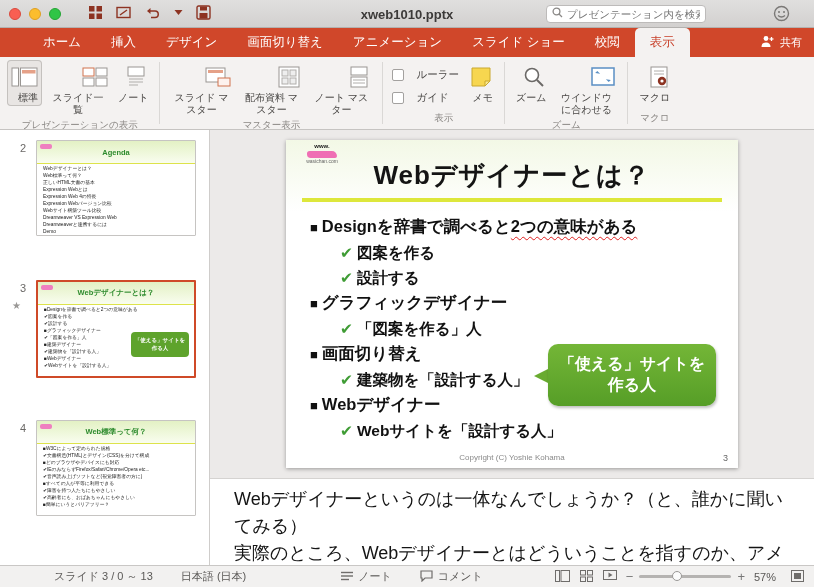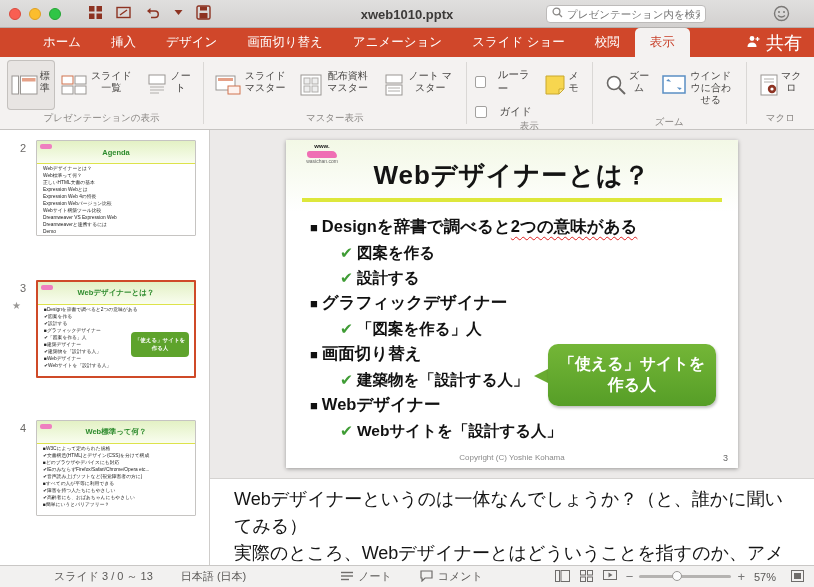--- a/index.html
+++ b/index.html
@@ -23,28 +23,28 @@
   .search-box input { border:none; outline:none; width:100%; font-size:10.5px; color:#555; background:transparent;
     font-family:"Liberation Sans","DejaVu Sans",sans-serif; }
   .smiley { position:absolute; right:24px; top:5px; color:#7a7876; }
 
   
   .tabbar { position:absolute; top:28px; left:0; right:0; height:29px; background:#d0472a; }
   .tabs { display:flex; height:100%; padding-left:28px; }
   .tab { padding:0 15px; line-height:29px; color:#fff; font-size:12.5px; white-space:nowrap; cursor:default; }
   .tab.active { background:#f4f2f1; color:#c8402a; border-radius:5px 5px 0 0; }
   .share { position:absolute; right:12px; top:0; height:29px; display:flex; align-items:center; gap:6px;
-    color:#fff; font-size:18px; }
+    color:#fff; font-size:11px; }
 
   
   .ribbon { position:absolute; top:57px; left:0; right:0; height:73px; background:#f4f2f1;
     border-bottom:1px solid #c6c4c2; display:flex; align-items:stretch; }
   .rgroup { display:flex; flex-direction:column; padding:3px 7px 0; }
   .rbtns { display:flex; gap:2px; flex:1; align-items:flex-start; }
-  .rbtn { display:flex; flex-direction:row; align-items:flex-start; padding:10px 4px; border-radius:4px; }
+  .rbtn { display:flex; flex-direction:column; align-items:flex-end; padding:2px 4px; border-radius:4px; }
   .rbtn .ricon { height:30px; display:flex; align-items:center; justify-content:center; }
   .rbtn .rlabel { font-size:10px; color:#4a4846; text-align:center; line-height:1.18; max-width:60px; white-space:pre-line; }
   .rbtn.selected { background:#e8e5e3; box-shadow:inset 0 0 0 1px #c4c1be; }
   .glabel { text-align:center; font-size:9.5px; color:#8b8885; padding:1px 0 4px; }
   .vdiv { width:1px; background:#dad8d6; margin:5px 0; }
   .chkcol { display:flex; flex-direction:column; gap:9px; padding:8px 4px 0 2px; }
   .chk { display:flex; align-items:center; gap:12px; font-size:10.5px; color:#4a4846; }
   .chk .box { width:12px; height:12px; background:#fff; border:1px solid #a3a19f; border-radius:2px; }
 
   

